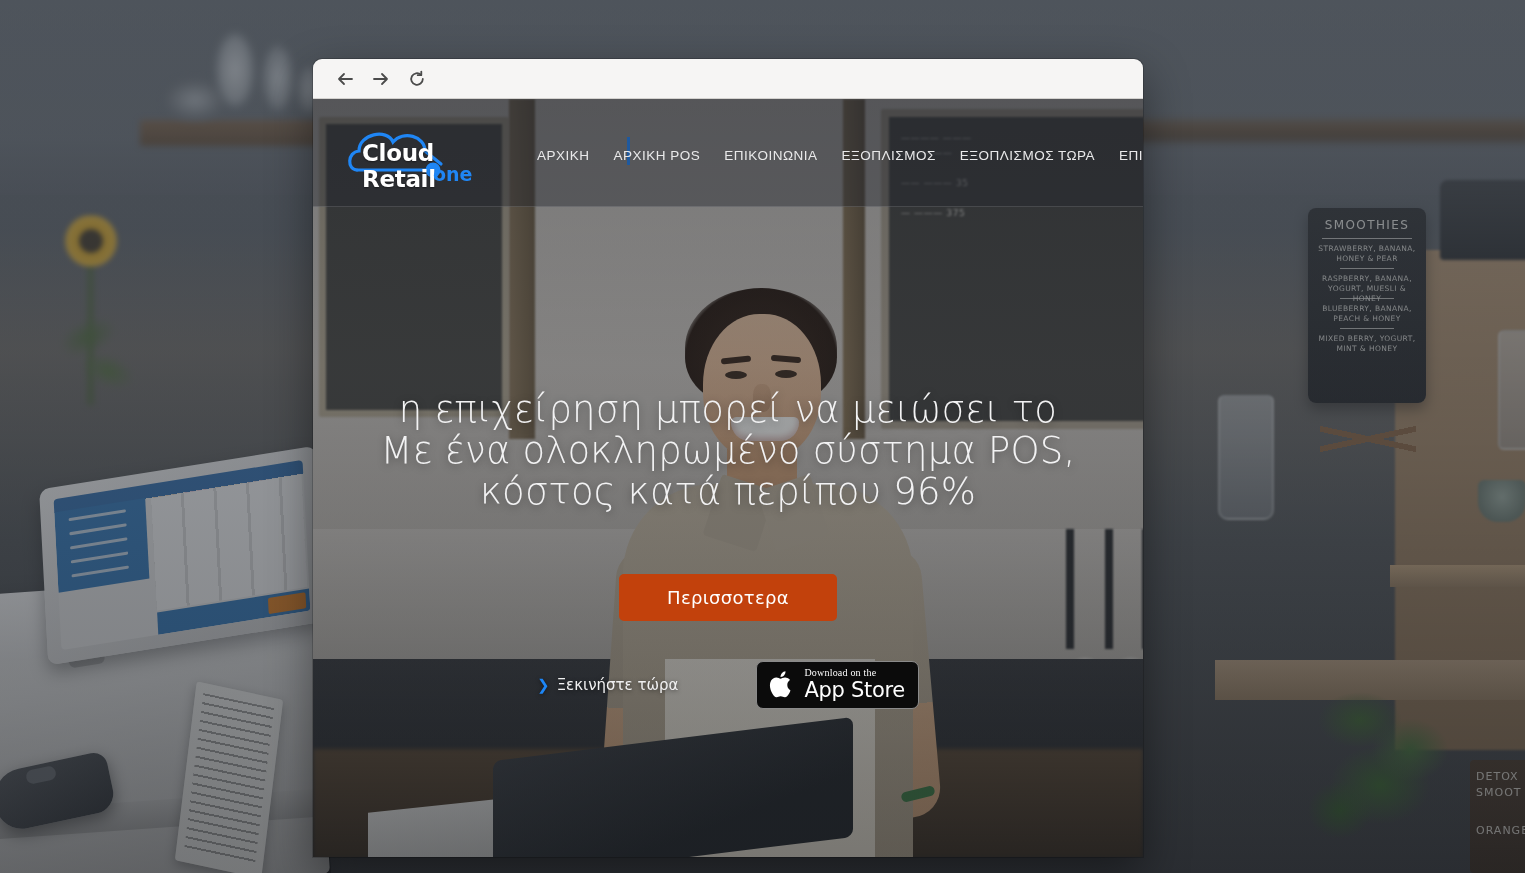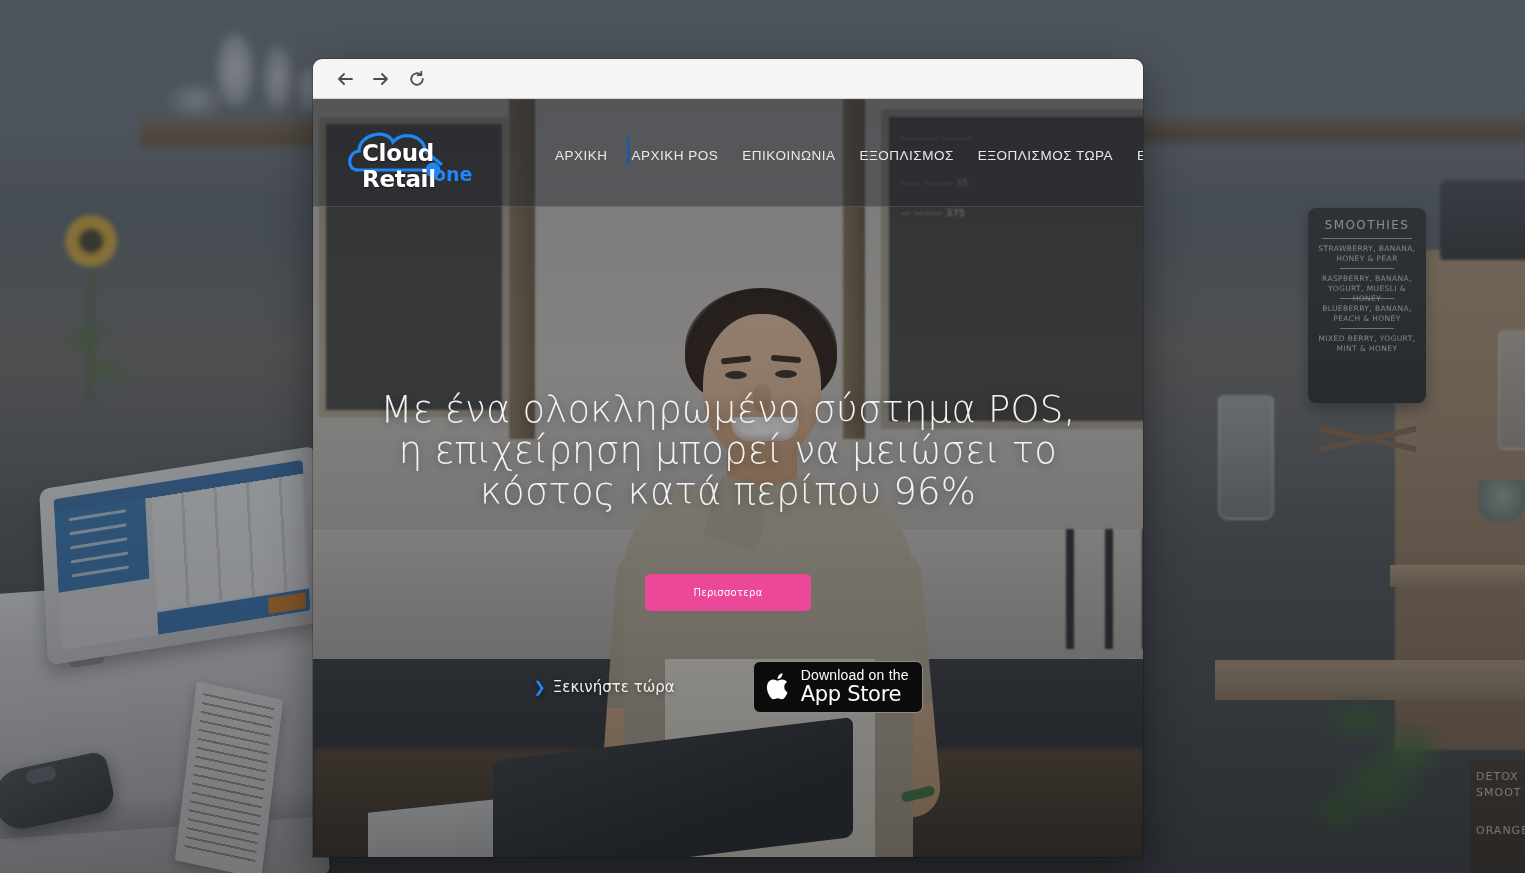--- a/index.html
+++ b/index.html
@@ -454,21 +454,21 @@
     font-family: "DejaVu Sans", sans-serif;
   }
   .logo-one {
     position: absolute; left: 88px; top: 45px;
     font-size: 19px; font-weight: bold; color: #1f86f5;
     font-family: "DejaVu Sans", sans-serif;
   }
 
   #nav-links {
     display: flex; align-items: center; gap: 24px;
-    margin-left: 60px;
+    margin-left: 42px;
     padding-top: 6px;
   }
   .nav-link {
     color: #e9e9ea;
     font-size: 13.5px;
     letter-spacing: .5px;
     text-decoration: none;
     white-space: nowrap;
     font-family: "Liberation Sans", sans-serif;
   }
@@ -485,23 +485,23 @@
     color: #f2f2f3;
     letter-spacing: .2px;
     text-shadow: 0 2px 8px rgba(0,0,0,.4);
     font-family: "DejaVu Sans", sans-serif;
   }
   #headline div { font-weight: 300; }
 
   #cta {
     display: inline-block;
     margin-top: 62px;
-    background: #ec4899;
+    background: #c2410c;
     color: #ffffff;
-    font-size: 10px;
+    font-size: 18px;
     padding: 13px 48px;
     border-radius: 5px;
     border: none;
     letter-spacing: .3px;
     cursor: pointer;
     font-family: "DejaVu Sans", sans-serif;
   }
 
   #bottom-row {
     position: absolute; left: 0; right: 0; top: 562px;
@@ -518,21 +518,21 @@
 
   #appstore {
     display: flex; align-items: center; gap: 9px;
     background: #0b0b0b;
     border: 1px solid #8a8a8a;
     border-radius: 7px;
     padding: 6px 13px 7px 12px;
     cursor: pointer;
   }
   .as-text { line-height: 1; }
-  .as-small { display:block; color:#ffffff; font-size:14px; letter-spacing:.2px; font-family:Liberation Sans, sans-serif;}
+  .as-small { display:block; color:#ffffff; font-size:10px; letter-spacing:.2px; font-family:Liberation Serif, serif;}
   .as-big { display:block; color:#ffffff; font-size:21px; letter-spacing:-.3px; margin-top:2px; font-family:"DejaVu Sans", sans-serif;}
 </style>
 </head>
 <body>
 
 <div id="desktop">
 
   <div class="bd-layer bd-base"></div>
   <div class="bd-layer bd-wall"></div>
   <div class="bd-layer bd-shelf1"></div>
@@ -686,22 +686,22 @@
           <a class="nav-link" href="#">ΕΠΙΚΟΙΝΩΝΙΑ</a>
           <a class="nav-link" href="#">ΕΞΟΠΛΙΣΜΟΣ</a>
           <a class="nav-link" href="#">ΕΞΟΠΛΙΣΜΟΣ ΤΩΡΑ</a>
           <a class="nav-link" href="#">ΕΠΙΚΟΙΝΩΝΙΑ</a>
         </div>
 
       </div>
 
       <div id="hero-content">
         <div id="headline">
+          <div>η επιχείρηση μπορεί να μειώσει το</div>
           <div>Με ένα ολοκληρωμένο σύστημα POS,</div>
-          <div>η επιχείρηση μπορεί να μειώσει το</div>
           <div>κόστος κατά περίπου 96%</div>
         </div>
         <button id="cta">Περισσοτερα</button>
       </div>
 
       <div id="bottom-row">
         <a id="start-now" href="#">
           <span class="chev">❯</span>
           <span>Ξεκινήστε τώρα</span>
         </a>

